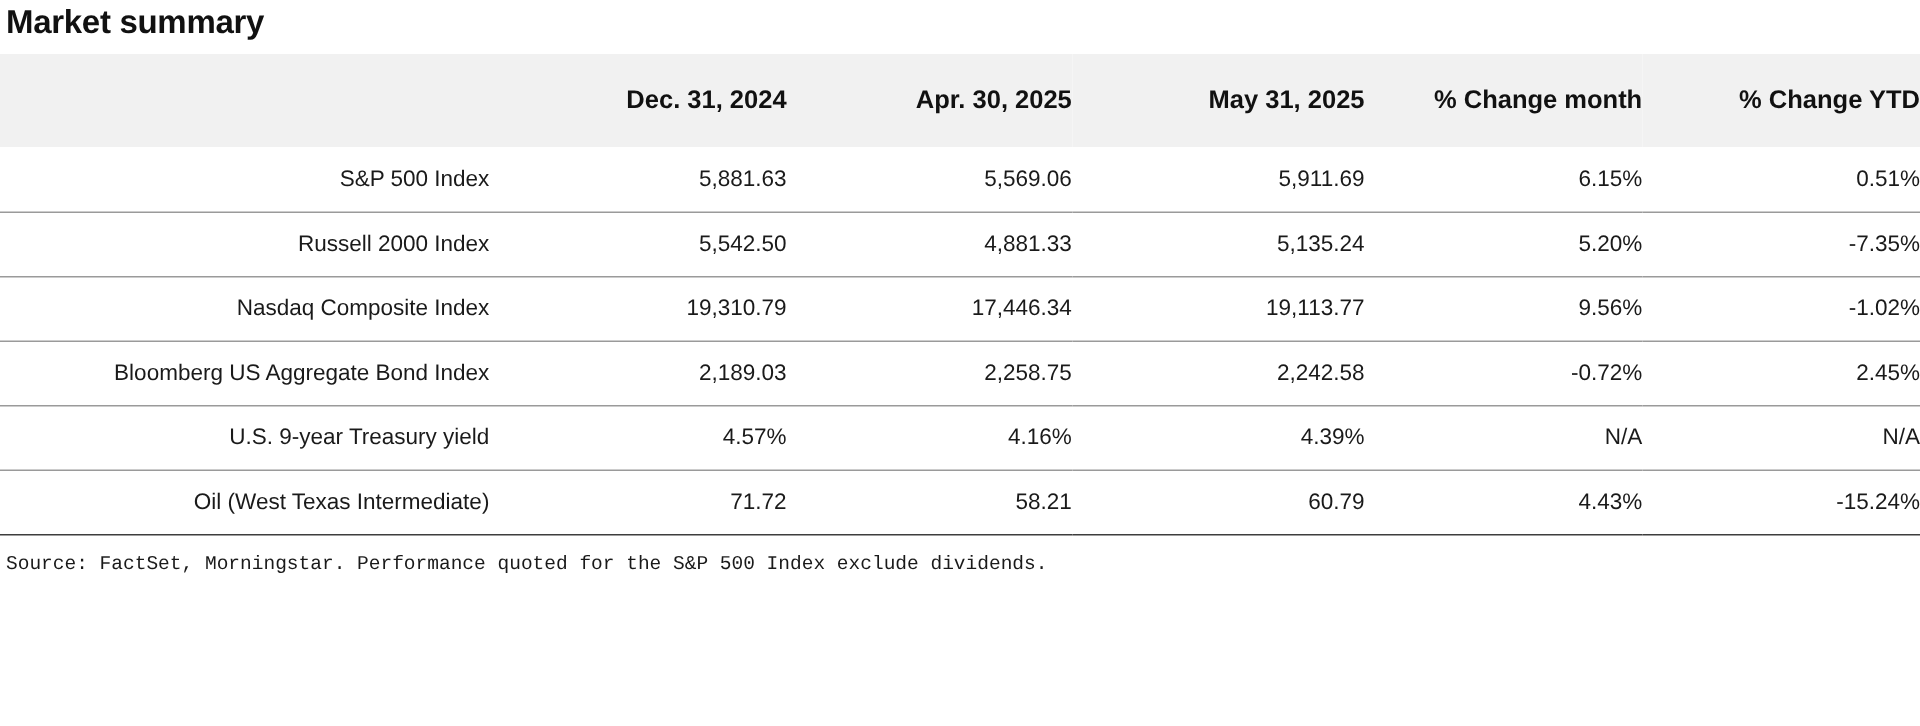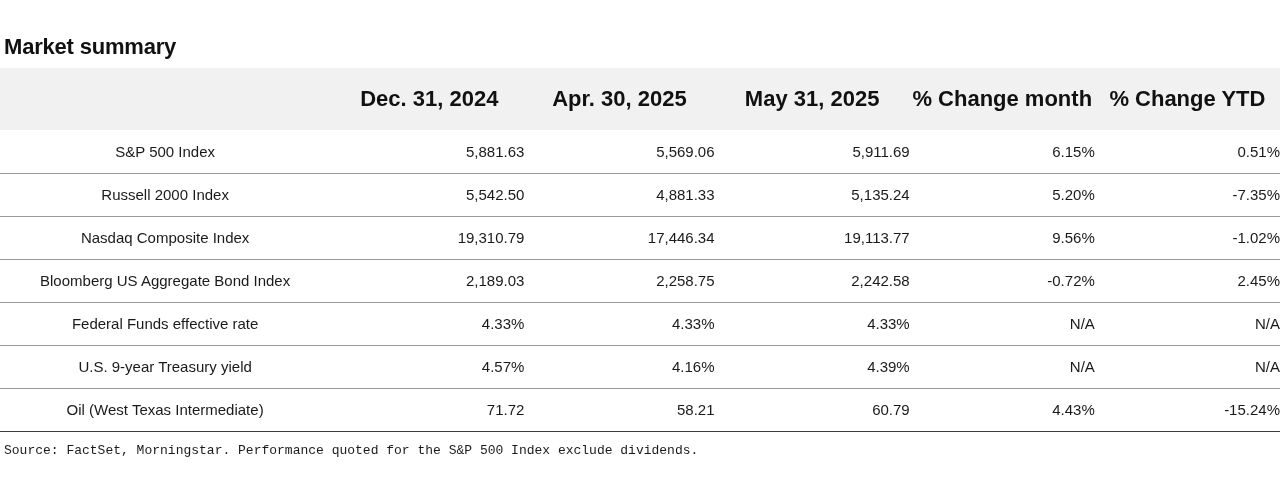--- a/index.html
+++ b/index.html
@@ -19,36 +19,36 @@
     height: 484px;
     position: relative;
     box-sizing: border-box;
   }
   .title {
     font-size: 22px;
     font-weight: bold;
     color: #111111;
     padding: 2px 0 8px 4px;
     letter-spacing: -0.2px;
-    margin-top: 32px;
   }
   table.market-table {
     width: 1280px;
     border-collapse: collapse;
     table-layout: fixed;
   }
   table.market-table th,
   table.market-table td {
     padding: 0;
   }
   thead th {
     background: #f1f1f1;
-    font-size: 22px;
+    font-size: 17px;
     font-weight: bold;
     color: #111111;
+    text-align: right;
     vertical-align: middle;
     height: 62px;
     padding: 0 14px 0 10px;
     box-sizing: border-box;
     border-bottom: 1px solid #ffffff;
   }
   thead th.blank-head {
     background: #f1f1f1;
     width: 334px;
   }
@@ -60,21 +60,21 @@
     text-align: right;
     padding: 0 14px 0 10px;
     box-sizing: border-box;
     border-bottom: 1px solid #9a9a9a;
     white-space: nowrap;
   }
   tbody tr:first-child td {
     border-top: 1px solid #3d3d3d;
   }
   tbody td.label-cell {
-    text-align: center;
+    text-align: right;
     padding-left: 4px;
     padding-right: 8px;
   }
   tbody tr:last-child td {
     border-bottom: 1px solid #3d3d3d;
   }
   .source {
     font-size: 13px;
     color: #1a1a1a;
     padding: 11px 0 0 4px;
@@ -138,28 +138,20 @@
       </tr>
       <tr>
         <td class="label-cell">Bloomberg US Aggregate Bond Index</td>
         <td>2,189.03</td>
         <td>2,258.75</td>
         <td>2,242.58</td>
         <td>-0.72%</td>
         <td>2.45%</td>
       </tr>
       <tr>
-        <td class="label-cell">Federal Funds effective rate</td>
-        <td>4.33%</td>
-        <td>4.33%</td>
-        <td>4.33%</td>
-        <td>N/A</td>
-        <td>N/A</td>
-      </tr>
-      <tr>
         <td class="label-cell">U.S. 9-year Treasury yield</td>
         <td>4.57%</td>
         <td>4.16%</td>
         <td>4.39%</td>
         <td>N/A</td>
         <td>N/A</td>
       </tr>
       <tr>
         <td class="label-cell">Oil (West Texas Intermediate)</td>
         <td>71.72</td>

